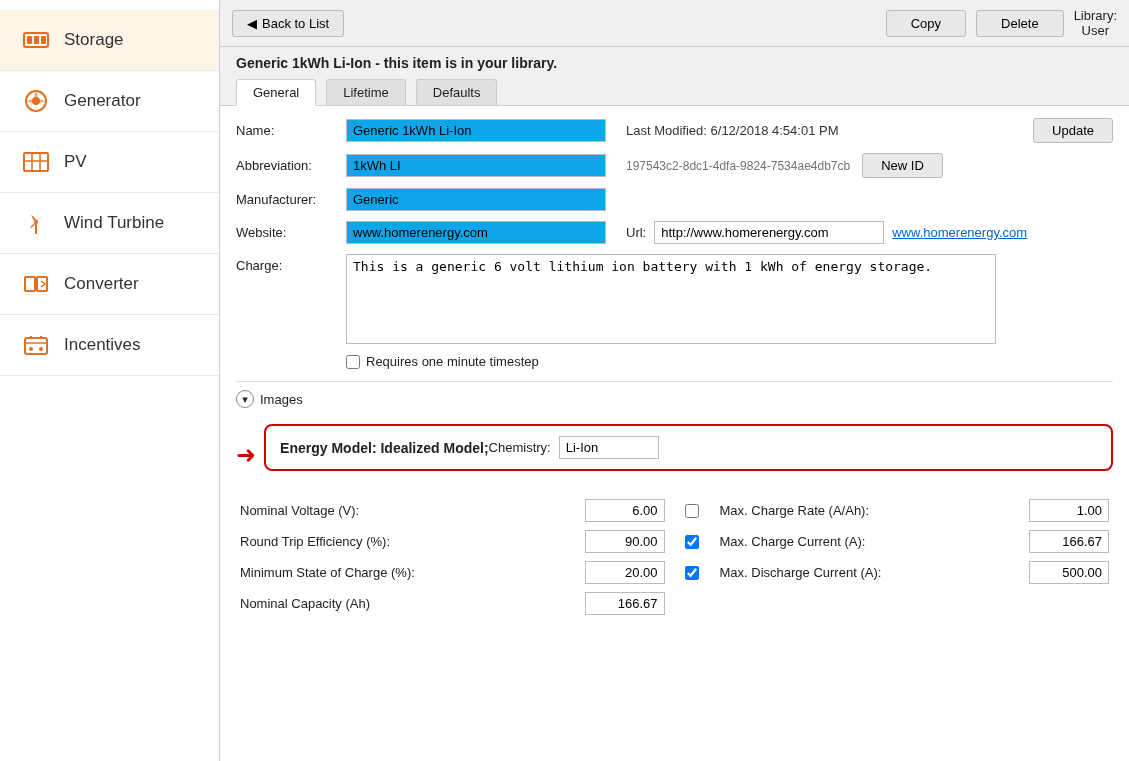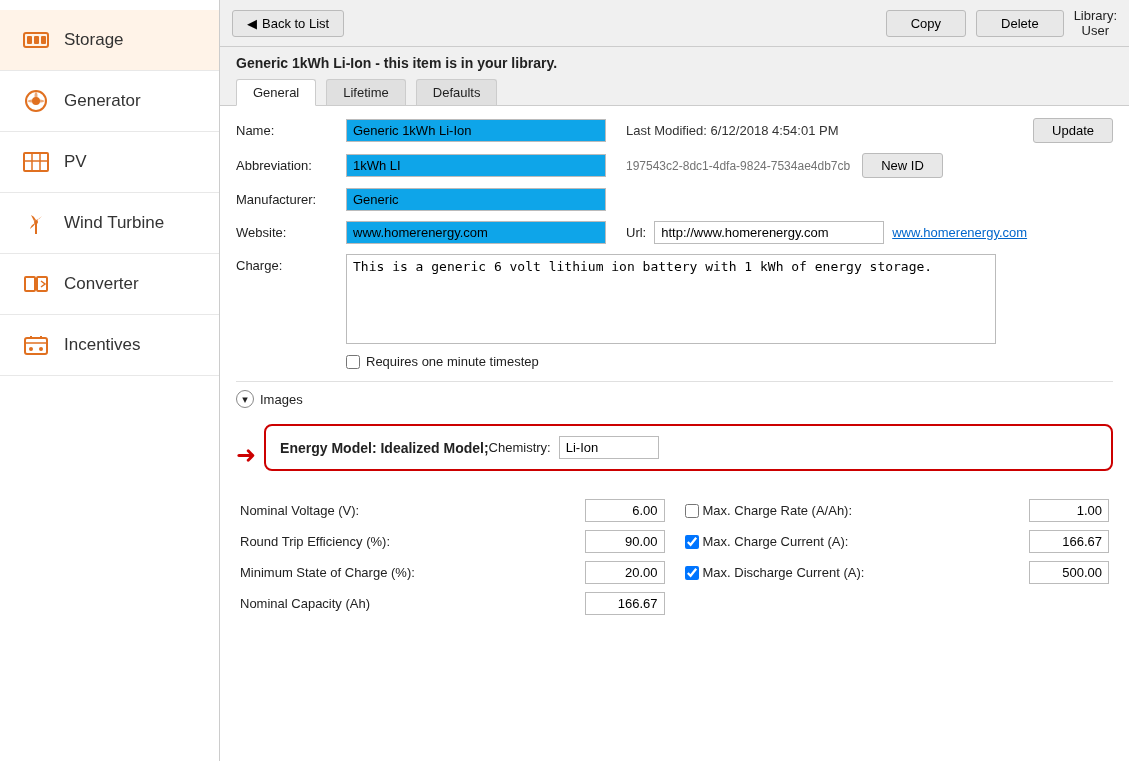--- a/index.html
+++ b/index.html
@@ -64,21 +64,21 @@
     .energy-section { border: 2px solid #cc0000; border-radius: 8px; padding: 10px 14px; margin-bottom: 14px; display: flex; align-items: center; background: #fff; }
     .energy-label { font-size: 14px; font-weight: bold; }
     .storage-type-row { display: flex; align-items: center; gap: 8px; }
     .storage-type-select { border: 1px solid #bbb; padding: 3px 6px; font-size: 13px; }
     .chemistry-row { display: flex; align-items: center; gap: 8px; }
     .chemistry-input { border: 1px solid #bbb; padding: 3px 6px; font-size: 13px; width: 100px; }
     .red-arrow { color: #cc0000; font-size: 22px; margin-right: 10px; }
 
     
     .params-grid { display: grid; grid-template-columns: 1fr 1fr; gap: 8px 20px; }
-    .param-row { display: flex; align-items: center; gap: 4px; }
+    .param-row { display: flex; align-items: center; gap: 21px; }
     .param-label { font-size: 13px; flex: 1; }
     .param-input { border: 1px solid #bbb; padding: 3px 6px; font-size: 13px; width: 80px; text-align: right; }
     .param-checkbox { width: 14px; height: 14px; }
 
     
     .icon-storage { color: #e07020; }
     .icon-generator { color: #e07020; }
     .icon-pv { color: #e07020; }
     .icon-wind { color: #e07020; }
     .icon-converter { color: #e07020; }

